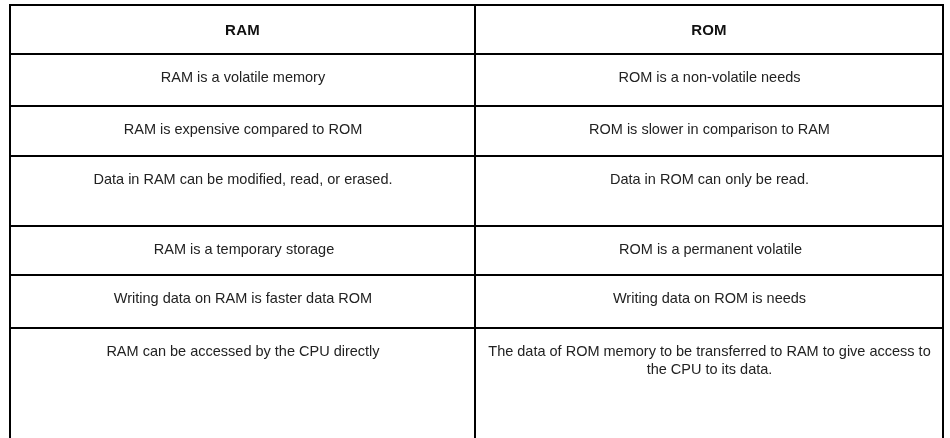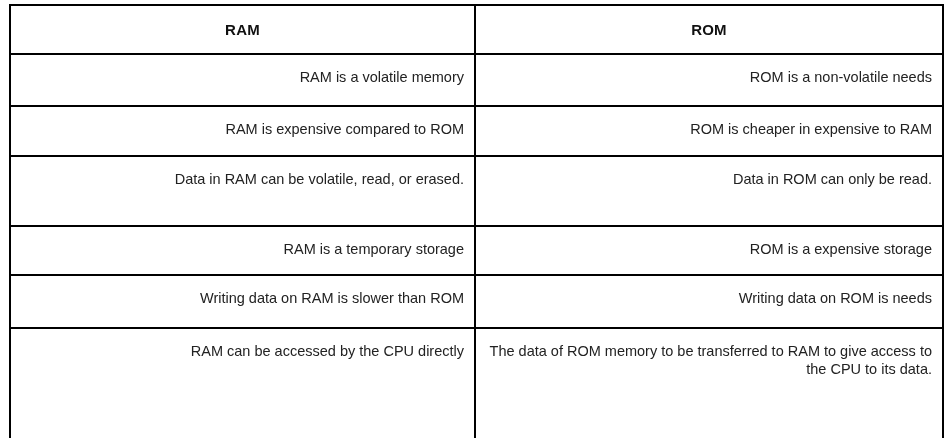--- a/index.html
+++ b/index.html
@@ -51,21 +51,21 @@
     padding: 0 8px;
     color: #111111;
   }
 
   
   .comparison-table tbody td {
     font-size: 14.5px;
     line-height: 18px;
     font-weight: normal;
     padding: 13px 10px 10px 11px;
-    text-align: right;
+    text-align: center;
     color: #222222;
   }
   tr.r1 td { height: 52px; }
   tr.r2 td { height: 50px; }
   tr.r3 td { height: 70px; }
   tr.r4 td { height: 49px; padding-left: 13px; }
   tr.r5 td { height: 53px; }
   tr.r6 td { height: 120px; margin-left: 35px; }
 </style>
 </head>
@@ -88,35 +88,35 @@
 
     <tbody>
 
       <tr class="r1">
         <td>RAM is a volatile memory</td>
         <td>ROM is a non-volatile needs</td>
       </tr>
 
       <tr class="r2">
         <td>RAM is expensive compared to ROM</td>
-        <td>ROM is cheaper in expensive to RAM</td>
+        <td>ROM is slower in comparison to RAM</td>
       </tr>
 
       <tr class="r3">
-        <td>Data in RAM can be volatile, read, or erased.</td>
+        <td>Data in RAM can be modified, read, or erased.</td>
         <td>Data in ROM can only be read.</td>
       </tr>
 
       <tr class="r4">
         <td>RAM is a temporary storage</td>
-        <td>ROM is a expensive storage</td>
+        <td>ROM is a permanent volatile</td>
       </tr>
 
       <tr class="r5">
-        <td>Writing data on RAM is slower than ROM</td>
+        <td>Writing data on RAM is faster data ROM</td>
         <td>Writing data on ROM is needs</td>
       </tr>
 
       <tr class="r6">
         <td>RAM can be accessed by the CPU directly</td>
         <td>The data of ROM memory to be transferred to RAM to give access to the CPU to its data.</td>
       </tr>
 
     </tbody>
   </table>

